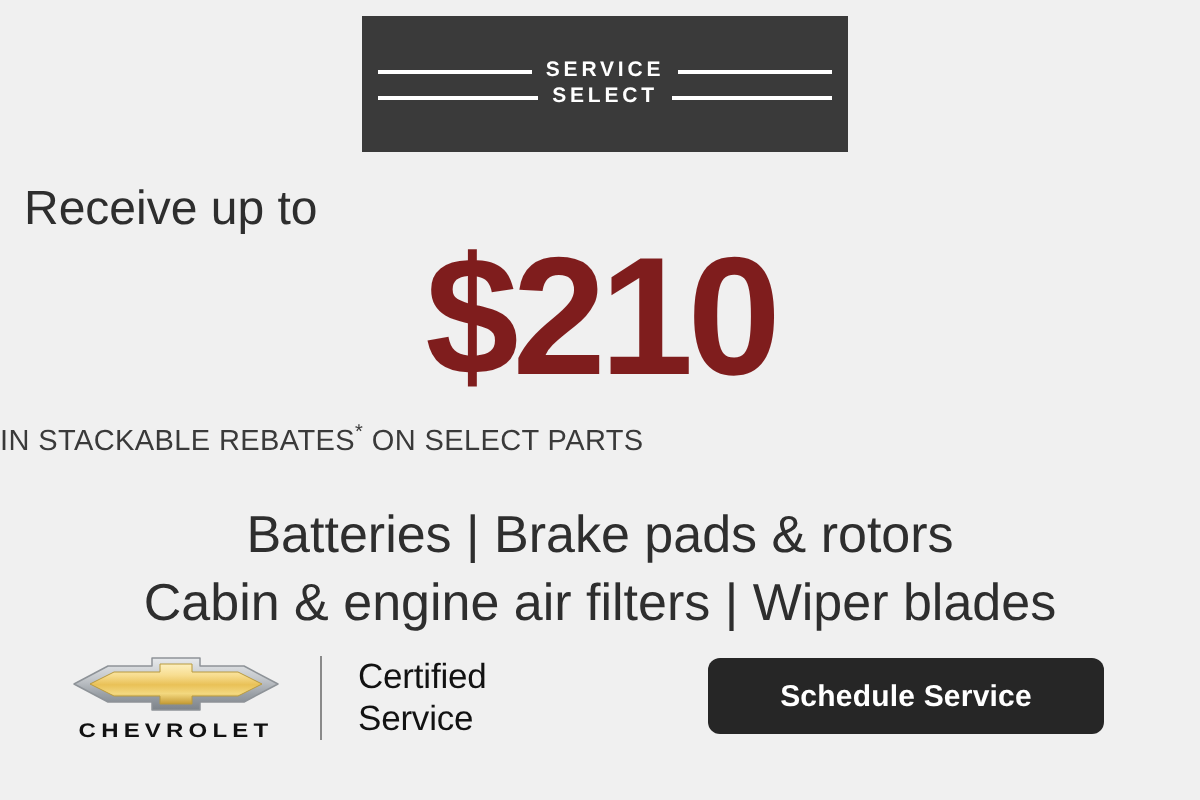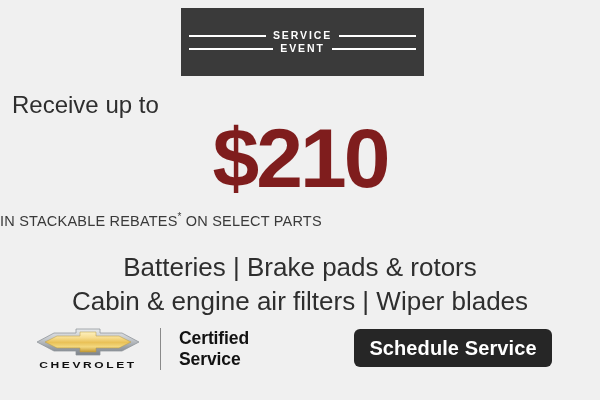--- a/index.html
+++ b/index.html
@@ -188,38 +188,38 @@
     white-space: nowrap;
   }
   .v-divider {
     width: 1px;
     height: 42px;
     background: #8a8a8a;
     margin: 0 18px 0 16px;
   }
   .certified {
     font-size: 17.5px;
-    font-weight: bold;
+    font-weight: normal;
     color: #121212;
     line-height: 1.2;
     letter-spacing: -0.1px;
   }
 
   .cta {
     position: absolute;
     left: 354px;
     top: 11px;
     width: 198px;
     height: 38px;
     background: #262626;
     border: none;
     border-radius: 6px;
     color: #ffffff;
     font-family: "Liberation Sans", sans-serif;
-    font-size: 20px;
+    font-size: 15px;
     font-weight: bold;
     letter-spacing: 0.1px;
     cursor: pointer;
     padding: 0;
   }
 </style>
 </head>
 <body>
 
 <div class="ad">
@@ -227,21 +227,21 @@
   <div class="banner">
     <div class="banner-row small">
       <span class="rule"></span>
       <span class="banner-kicker">SERVICE</span>
       <span class="rule"></span>
     </div>
 
 
     <div class="banner-row small">
       <span class="rule"></span>
-      <span class="banner-kicker">EVENT</span>
+      <span class="banner-kicker">SELECT</span>
       <span class="rule"></span>
     </div>
   </div>
 
   <div class="receive">Receive up to</div>
   <div class="price">$210</div>
 
   <div class="rebates">
     <span>IN STACKABLE REBATES</span><sup>*</sup><span> ON SELECT PARTS</span>
   </div>

